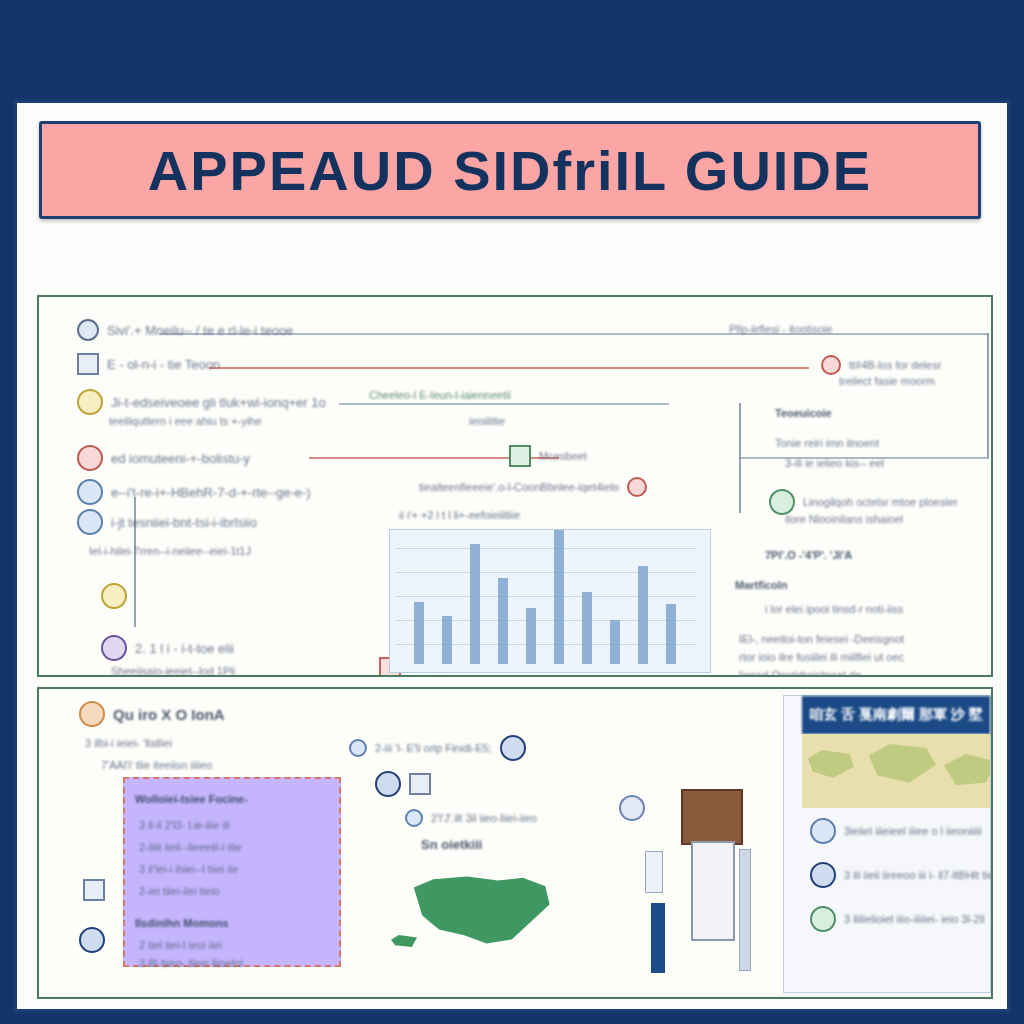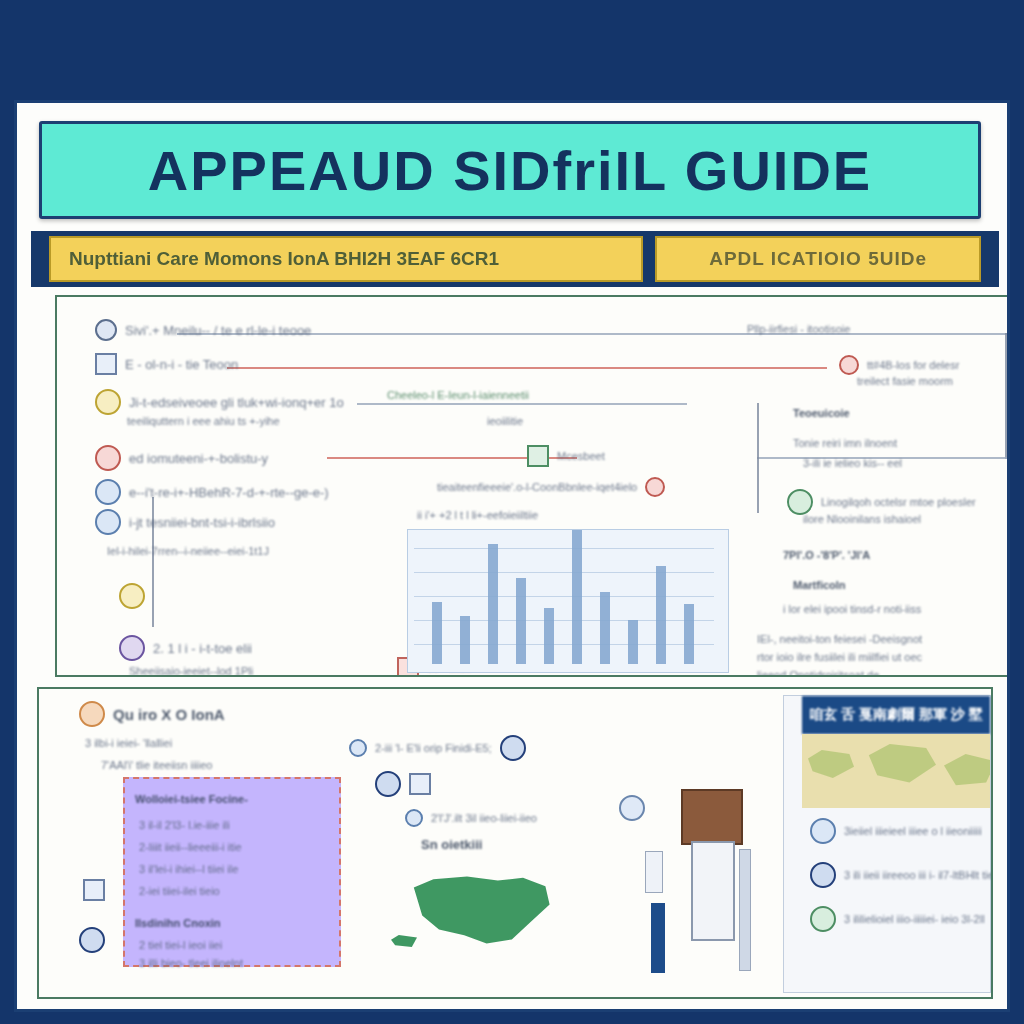--- a/index.html
+++ b/index.html
@@ -56,21 +56,21 @@
     box-sizing: border-box;
     overflow: hidden;
   }
 
   
   .banner {
     position: absolute;
     left: 22px; top: 18px;
     width: 936px;
     height: 92px;
-    background: #5eead4;
+    background: #fca5a5;
     border: 3px solid #1d3f72;
     border-radius: 3px;
     display: flex;
     align-items: center;
     justify-content: center;
     box-shadow: 0 2px 4px rgba(0,0,0,.25);
   }
   .banner-text {
     color: #14325e;
     font-size: 56px;
@@ -127,21 +127,20 @@
   
   .flow-panel {
     position: absolute;
     left: 20px; top: 192px;
     width: 956px;
     height: 382px;
     background: #fdfdfa;
     border: 2px solid #4a7a62;
     box-sizing: border-box;
     overflow: hidden;
-    margin-left: 18px;
   }
 
   
   .bottom-panel {
     position: absolute;
     left: 20px; top: 584px;
     width: 956px;
     height: 312px;
     background: #fdfdfa;
     border: 2px solid #4a7a62;
@@ -266,28 +265,20 @@
 
 <div id="poster">
 
 
   <div class="page">
 
     <div class="banner">
       <div class="banner-text">APPEAUD SIDfriIL GUIDE</div>
     </div>
 
-    <div class="subtitle-strip">
-      <div class="sub-left">
-        <span class="sub-left-text">Nupttiani Care Momons IonA BHI2H 3EAF 6CR1</span>
-      </div>
-      <div class="sub-right">
-        <span class="sub-right-text">APDL ICATIOIO  5UIDe</span>
-      </div>
-    </div>
 
     <div class="flow-panel">
 
       <div class="hline" style="left:120px; top:36px; width:520px;"></div>
       <div class="hline red" style="left:170px; top:70px; width:600px;"></div>
       <div class="hline" style="left:300px; top:106px; width:330px;"></div>
       <div class="hline red" style="left:270px; top:160px; width:250px;"></div>
       <div class="hline" style="left:640px; top:36px; width:310px;"></div>
       <div class="vline" style="left:948px; top:36px; height:126px;"></div>
       <div class="hline" style="left:700px; top:160px; width:250px;"></div>
@@ -405,23 +396,23 @@
         <span class="tline sm">3-ili ie ielieo kis-- eel</span>
       </div>
       <div class="row" style="left:730px; top:192px;">
         <span class="badge green"></span>
         <span class="tline sm">Linogilqoh octelsr mtoe ploesler</span>
       </div>
       <div class="row" style="left:746px; top:216px;">
         <span class="tline sm">ilore Nlooinilans ishaioel</span>
       </div>
       <div class="row" style="left:726px; top:252px;">
-        <span class="tline sm dark">7Pl'.O -'8'P'. 'Jl'A</span>
-      </div>
-      <div class="row" style="left:736px; top:282px;align-items:center;">
+        <span class="tline sm dark">7Pl'.O -'4'P'. 'Jl'A</span>
+      </div>
+      <div class="row" style="left:696px; top:282px;align-items:center;">
         <span class="tline sm dark">Martficoln</span>
       </div>
       <div class="row" style="left:726px; top:306px;">
         <span class="tline sm">i lor elei ipooi tinsd-r noti-iiss</span>
       </div>
       <div class="row" style="left:700px; top:336px;">
         <span class="tline sm">IEl-, neeitoi-ton feiesei -Deeisgnot</span>
       </div>
       <div class="row" style="left:700px; top:354px;">
         <span class="tline sm">rtor ioio ilre fusiilei ili miilfiei ut oec</span>
@@ -461,21 +452,21 @@
         <div style="position:absolute; left:14px; top:58px;">
           <span class="tline sm">2-liiit iieii--lieeeiii-i itie</span>
         </div>
         <div style="position:absolute; left:14px; top:80px;">
           <span class="tline sm">3 il'lei-i ihiei--l tiiei ile</span>
         </div>
         <div style="position:absolute; left:14px; top:102px;">
           <span class="tline sm">2-iei tiiei-ilei tieio</span>
         </div>
         <div style="position:absolute; left:10px; top:134px;">
-          <span class="tline dark sm">Ilsdinihn Cnoxin</span>
+          <span class="tline dark sm">Ilsdinihn Momons</span>
         </div>
         <div style="position:absolute; left:14px; top:156px;">
           <span class="tline sm">2 tiel tiei-l ieoi iiei</span>
         </div>
         <div style="position:absolute; left:14px; top:174px;">
           <span class="tline sm">3 illi bieo- tleei ilioelnt</span>
         </div>
       </div>
 
       <div class="row" style="left:44px; top:190px;">

